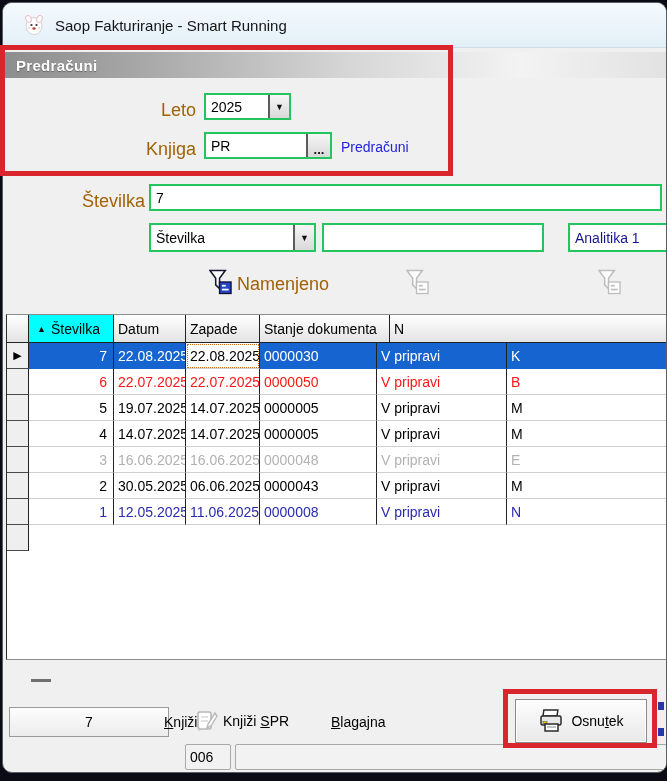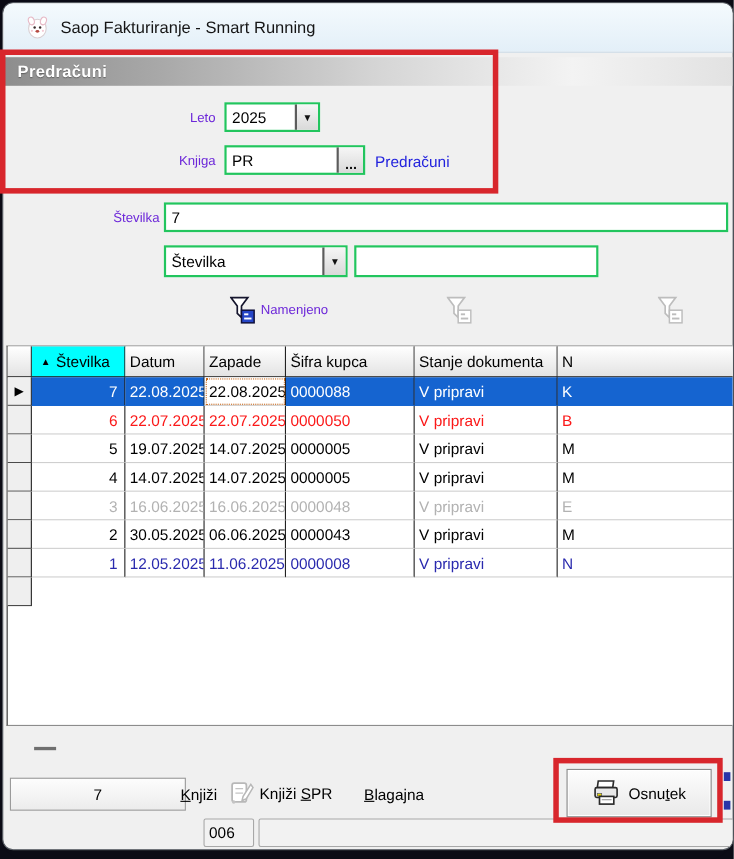--- a/index.html
+++ b/index.html
@@ -18,21 +18,21 @@
   .app-icon { margin-left:20px; width:22px; height:22px; }
   .title-text { margin-left:10px; font-size:15px; color:#151515; }
 
   
   .caption { position:absolute; left:0; top:49px; width:100%; height:26px;
              background:linear-gradient(to right,#8d8d8d,#a9a9a9 22%,#d6d6d6 52%,#f3f3f3 78%,#e2e2e2);
              display:flex; align-items:center; }
   .caption span { margin-left:13px; color:#ffffff; font-weight:bold; font-size:15px;
                   text-shadow:0 1px 1px rgba(70,70,70,.65); letter-spacing:.3px; }
 
-  .lbl { position:absolute; font-size:12px; color:#6d28d9; text-align:right; }
+  .lbl { position:absolute; font-size:18px; color:#a16207; text-align:right; }
 
   
   .fld { position:absolute; background:#fff; border:2px solid #22c55e; display:flex; align-items:center; font-size:14px; color:#000; }
   .fld .val { padding-left:5px; flex:1; white-space:nowrap; overflow:hidden; }
   .drop-btn { width:21px; height:100%; background:linear-gradient(#f6f6f6,#d9d9d9);
               border-left:2px solid #5c5c5c; display:flex; align-items:center; justify-content:center;
               font-size:9px; color:#111; }
   .dots-btn { width:24px; height:100%; background:linear-gradient(#f6f6f6,#d9d9d9);
               border-left:2px solid #5c5c5c; display:flex; align-items:flex-end; justify-content:center;
               font-size:13px; font-weight:bold; color:#111; line-height:1.1; }
@@ -139,20 +139,23 @@
     </div>
 
     <div class="fld" style="left:146px; top:220px; width:167px; height:29px;">
       <span class="val">Številka</span>
       <span class="drop-btn">
           <span>▼</span>
         </span>
     </div>
     <div class="fld" style="left:319px; top:220px; width:222px; height:29px;">
       <span class="val"></span>
+    </div>
+    <div class="fld" style="left:565px; top:220px; width:100px; height:29px; border-right:none;">
+      <span class="val navy-val">Analitika 1</span>
     </div>
 
     <svg class="filter-icon" style="left:206px; top:265px;" viewBox="0 0 24 28">
       <polygon points="1,2 17,2 11,10 11,21 7,17 7,10" fill="#ffffff" stroke="#16162e" stroke-width="1.6"></polygon>
       <rect x="11" y="14" width="12" height="12" fill="#2646c8" stroke="#10103a" stroke-width="1.4"></rect>
       <rect x="13.5" y="17" width="4" height="1.8" fill="#ffffff"></rect>
       <rect x="13.5" y="21" width="7" height="1.8" fill="#ffffff"></rect>
     </svg>
     <div class="lbl" style="left:234px; top:271px; width:90px; text-align:left;">Namenjeno</div>
     <svg class="filter-icon" style="left:403px; top:265px;" viewBox="0 0 24 28">
@@ -174,37 +177,34 @@
         <div class="cell c-stev hdr-sort">
           <span class="sort-arrow">▲</span>
           <span>Številka</span>
         </div>
         <div class="cell c-datum">
             <span>Datum</span>
           </div>
         <div class="cell c-zapade">
             <span>Zapade</span>
           </div>
-        <div class="cell c-sifra">
-            <span>Šifra kupca</span>
-          </div>
         <div class="cell c-stanje">
             <span>Stanje dokumenta</span>
           </div>
         <div class="cell c-n">
             <span>N</span>
           </div>
       </div>
       <div>
           <div class="trow selected">
             <div class="cell c-sel">▶</div>
             <div class="cell c-stev num">7</div>
             <div class="cell c-datum">22.08.2025</div>
             <div class="cell c-zapade focus-cell">22.08.2025</div>
-            <div class="cell c-sifra">0000088</div>
+            <div class="cell c-sifra">0000030</div>
             <div class="cell c-stanje">V pripravi</div>
             <div class="cell c-n">K</div>
           </div>
           <div class="trow red">
             <div class="cell c-sel"></div>
             <div class="cell c-stev num">6</div>
             <div class="cell c-datum">22.07.2025</div>
             <div class="cell c-zapade">22.07.2025</div>
             <div class="cell c-sifra">0000050</div>
             <div class="cell c-stanje">V pripravi</div>
@@ -262,21 +262,21 @@
     </div>
 
     <div class="splitter"></div>
 
     <div class="count-box">
       <span>7</span>
     </div>
     <div class="flat-btn" style="left:161px; top:711px;">
       <span><u>K</u>njiži</span>
     </div>
-    <div class="flat-btn" style="left:205px; top:705px;">
+    <div class="flat-btn" style="left:192px; top:705px;">
       <svg width="24" height="26" viewBox="0 0 24 26">
         <rect x="3" y="4" width="13" height="17" rx="2" fill="#ffffff" stroke="#b8b8b8" stroke-width="1.6"></rect>
         <line x1="6" y1="9" x2="13" y2="9" stroke="#c4c4c4" stroke-width="1.2"></line>
         <line x1="6" y1="13" x2="13" y2="13" stroke="#c4c4c4" stroke-width="1.2"></line>
         <path d="M20 5 L13 16 L12 20 L16 18 L22 8 Z" fill="#ffffff" stroke="#b8b8b8" stroke-width="1.4"></path>
         <circle cx="4.5" cy="21" r="1.6" fill="#c4c4c4"></circle>
       </svg>
       <span>Knjiži <u>S</u>PR</span>
     </div>
     <div class="flat-btn" style="left:328px; top:711px;">

